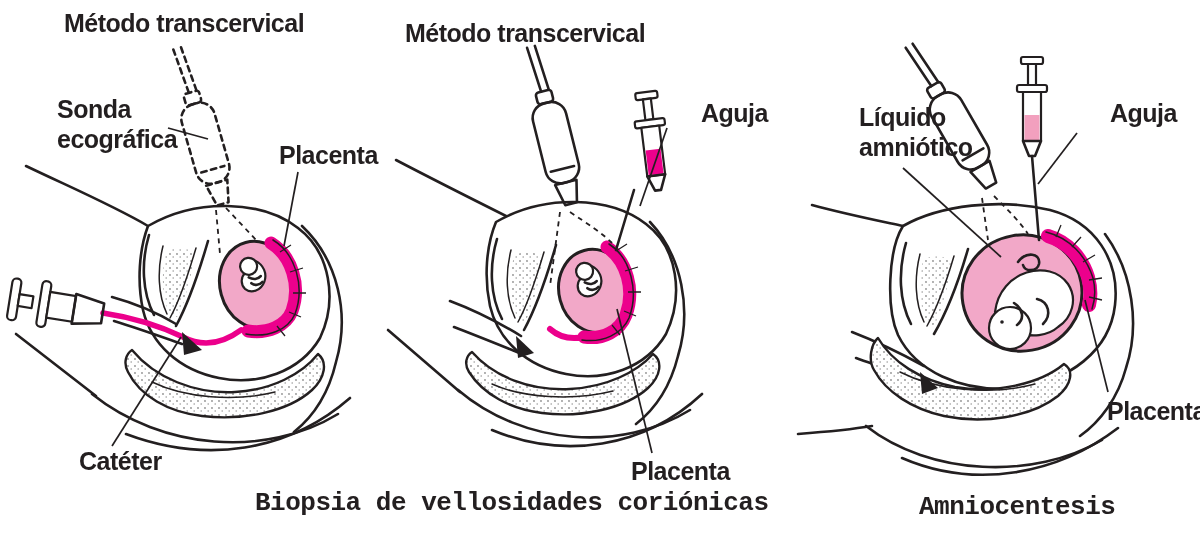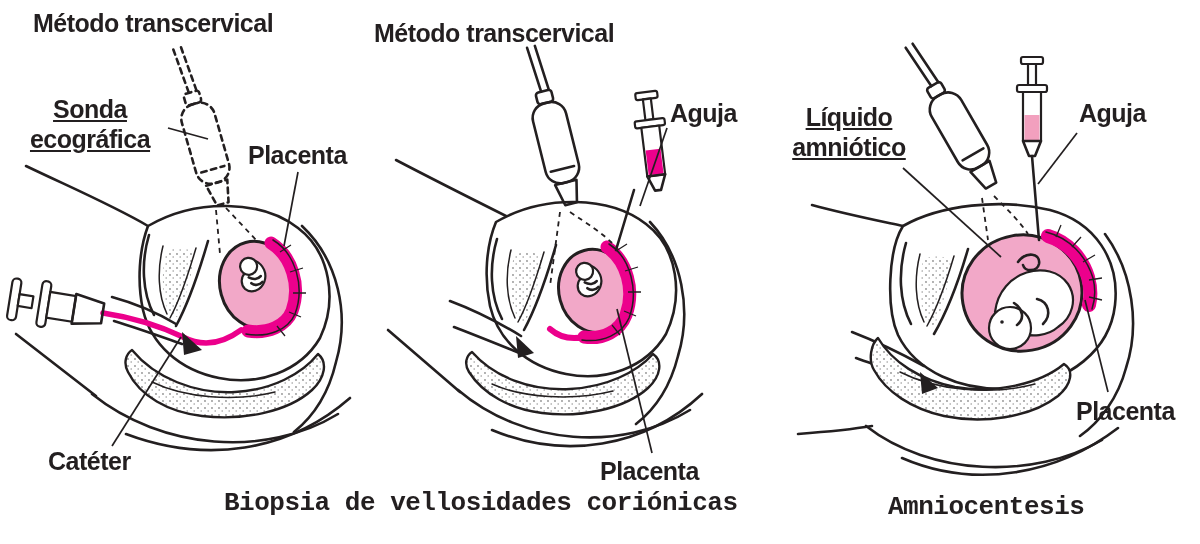--- a/index.html
+++ b/index.html
@@ -20,22 +20,22 @@
   .ld{stroke:var(--line);stroke-width:1.7;fill:none;}
   .band{stroke:var(--magenta);fill:none;stroke-linecap:round;}
   .cath{stroke:var(--magenta);stroke-width:5.5;fill:none;stroke-linecap:round;}
   .sac{fill:var(--sac_pink);stroke:var(--line);stroke-width:3;}
   .stipfill{fill:url(#stip);stroke:none;}
   .bowel{fill:url(#stip);stroke:var(--line);stroke-width:2.4;stroke-linejoin:round;}
   .wedge{fill:var(--line);stroke:none;}
   .hatch{stroke:var(--line);stroke-width:1.3;fill:none;}
   
   .lbl{position:absolute;font-weight:700;font-size:25px;line-height:30px;
-       letter-spacing:-0.5px;color:var(--line);white-space:nowrap;}
-  .wrap{white-space:normal;text-align:center;text-decoration:underline;}
+       letter-spacing:-0.5px;color:var(--line);white-space:nowrap;margin-left:31px;}
+  .wrap{white-space:normal;text-align:left;}
   .cap{font-size:26px;font-family:Liberation Mono, monospace;}
 </style>
 </head>
 <body>
 
 <div class="stage">
 
 <svg width="1200" height="544" viewBox="0 0 1200 544">
   <defs>
     <pattern id="stip" width="7" height="7" patternUnits="userSpaceOnUse">
@@ -213,19 +213,19 @@
 
   <div class="lbl" style="left:33px;top:8px">Método transcervical</div>
   <div class="lbl wrap" style="left:26px;top:94px;width:128px">Sonda ecográfica</div>
   <div class="lbl" style="left:248px;top:140px">Placenta</div>
   <div class="lbl" style="left:48px;top:446px">Catéter</div>
 
   <div class="lbl" style="left:374px;top:18px">Método transcervical</div>
   <div class="lbl" style="left:670px;top:98px">Aguja</div>
   <div class="lbl" style="left:600px;top:456px">Placenta</div>
 
-  <div class="lbl wrap" style="left:788px;top:102px;width:122px">Líquido amniótico</div>
+  <div class="lbl wrap" style="left:828px;top:102px;width:122px">Líquido amniótico</div>
   <div class="lbl" style="left:1079px;top:98px">Aguja</div>
   <div class="lbl" style="left:1076px;top:396px">Placenta</div>
 
   <div class="lbl cap" style="left:224px;top:488px">Biopsia de vellosidades coriónicas</div>
   <div class="lbl cap" style="left:888px;top:492px">Amniocentesis</div>
 </div>
 
 </body></html>

